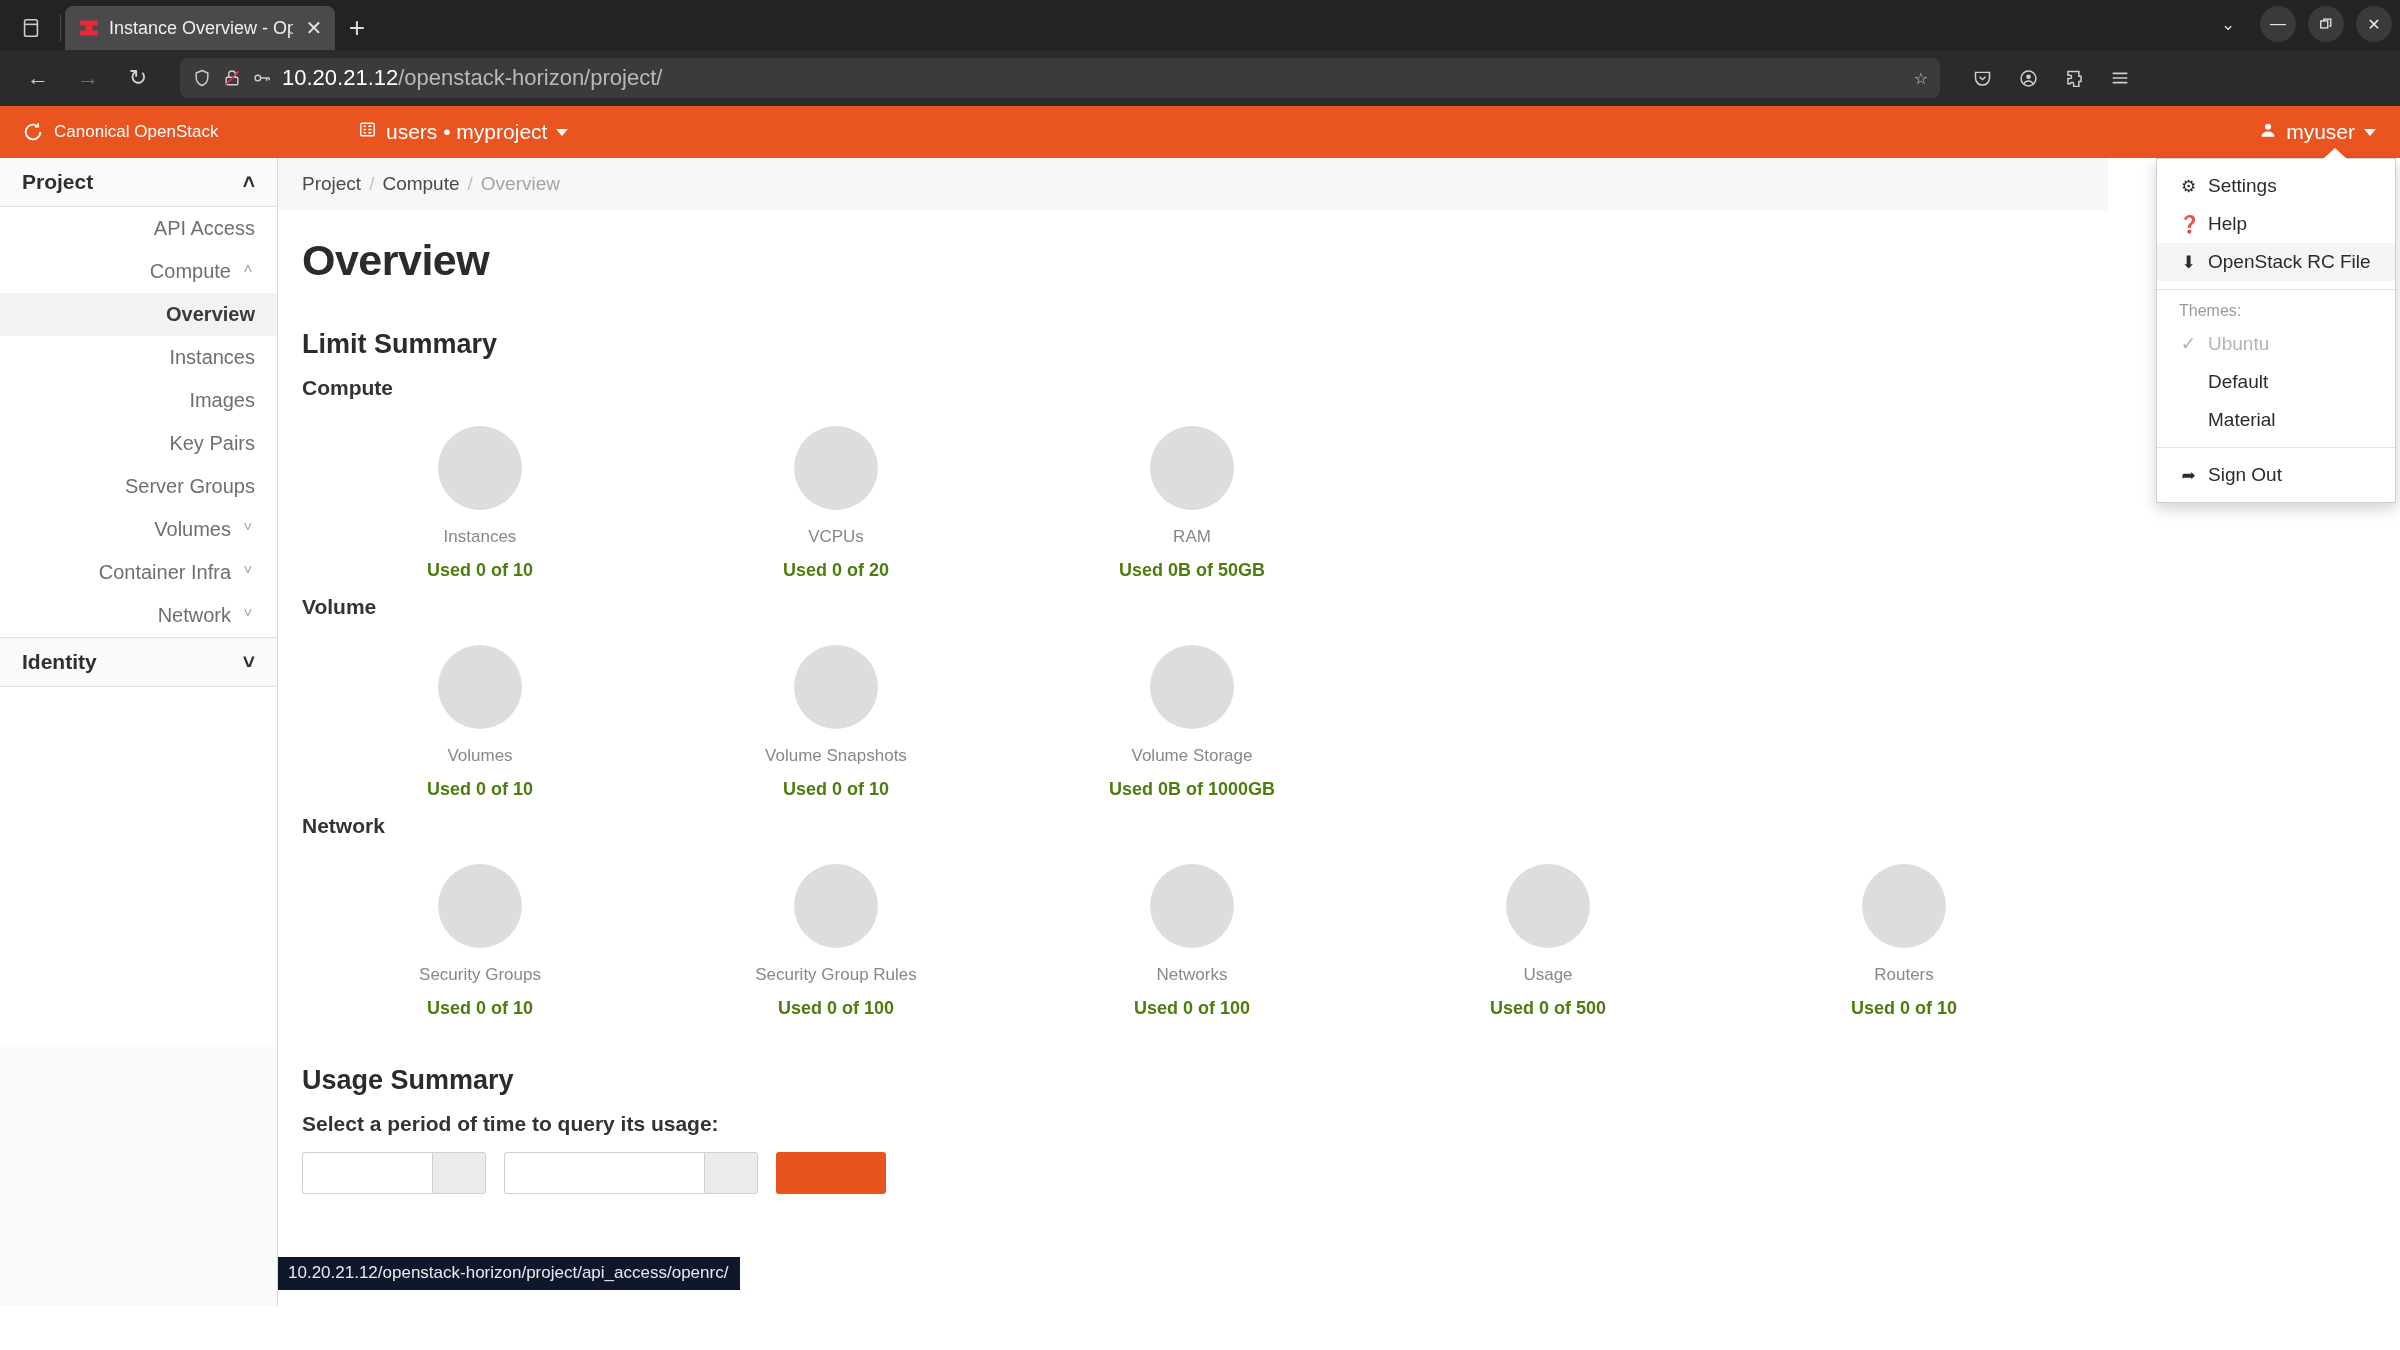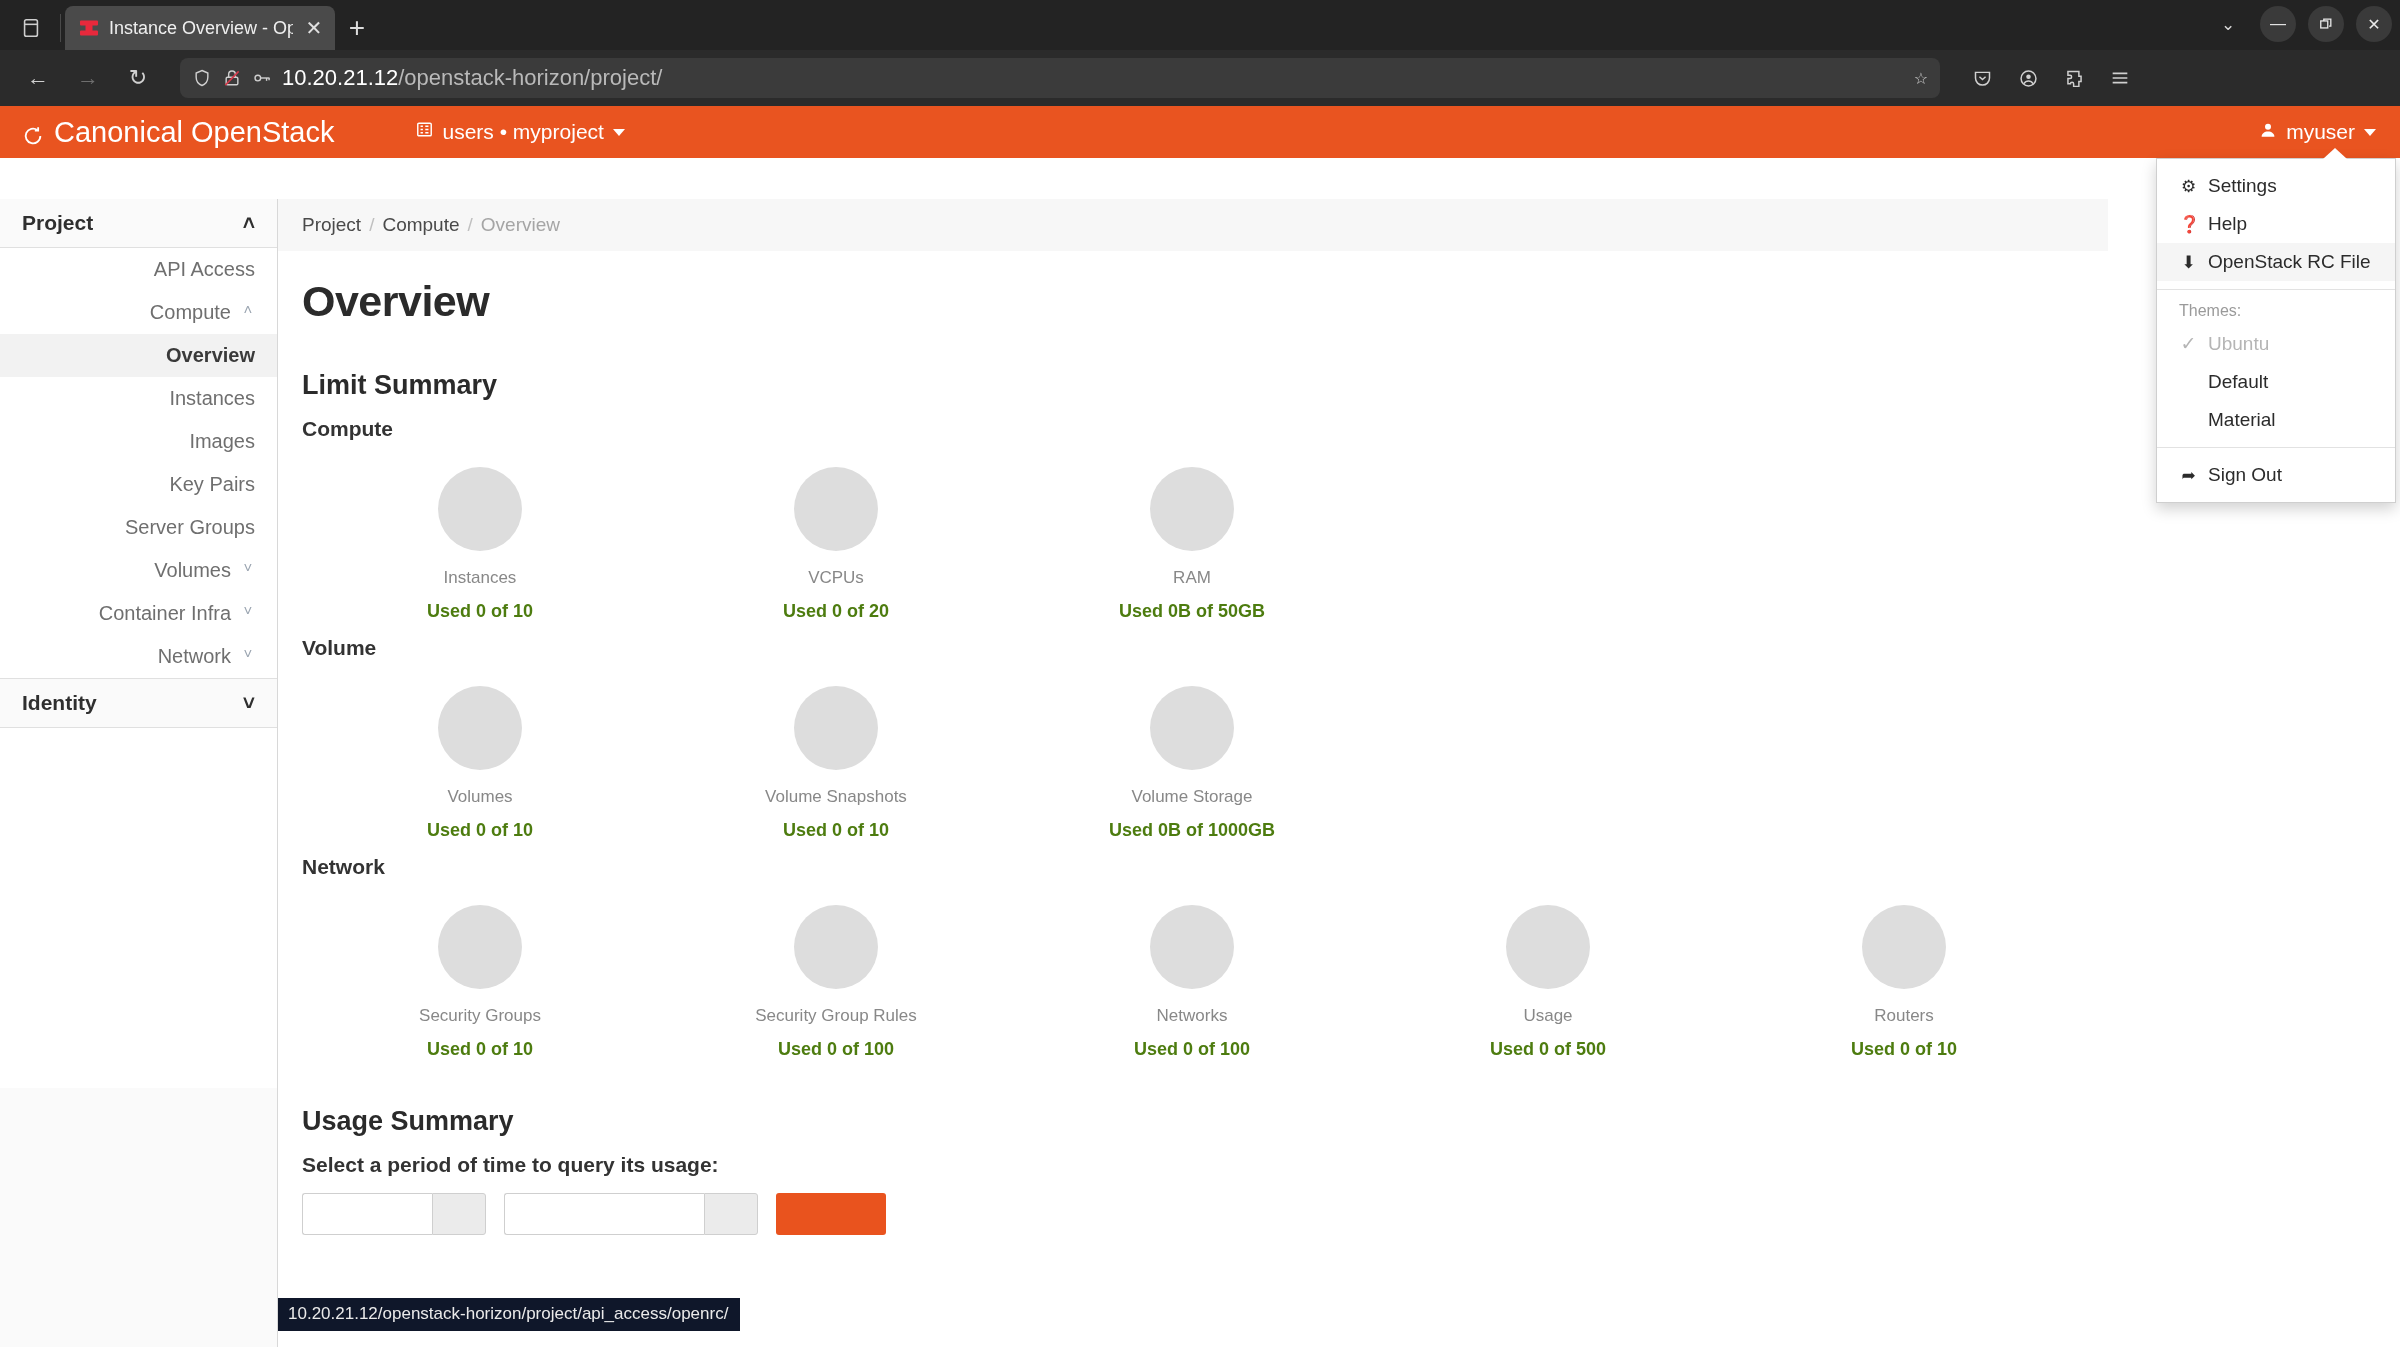--- a/index.html
+++ b/index.html
@@ -77,21 +77,21 @@
 
   
   #app { width: 2400px; height: 1200px; position: relative; background: #fff; }
 
   #topbar {
     height: 52px; background: #E95420; display: flex; align-items: center;
     color: #fff; position: relative; z-index: 5;
   }
   #brand {
     display: flex; align-items: center; gap: 10px; padding-left: 22px;
-    font-size: 29px; min-width: 278px;
+    font-size: 17px; min-width: 278px;
   }
   #brand-logo { width: 22px; height: 22px; flex: 0 0 auto; }
   #project-switcher {
     display: flex; align-items: center; gap: 9px; margin-left: 80px;
     font-size: 21px; color: #fff;
   }
   #project-switcher .sw-icon { font-size: 20px; }
   .caret-down {
     width: 0; height: 0; border-left: 6px solid transparent;
     border-right: 6px solid transparent; border-top: 7px solid #fff;
@@ -120,21 +120,21 @@
     padding: 8px 22px; color: #2b2b2b; white-space: nowrap;
   }
   .dd-item.hover { background: #f5f5f5; }
   .dd-item.muted { color: #b5b5b5; }
   .dd-sep { height: 1px; background: #e2e2e2; margin: 8px 0; }
   .dd-label { padding: 4px 22px 4px 22px; font-size: 16px; color: #9a9a9a; }
   .dd-icon { width: 19px; text-align: center; flex: 0 0 auto; font-size: 17px; }
   .dd-check { width: 19px; text-align: center; flex: 0 0 auto; color: #b5b5b5; }
 
   
-  #body-row { display: flex; width: 2108px; height: 1148px; margin-top: 41px; }
+  #body-row { display: flex; width: 2108px; height: 1148px; }
 
   #sidebar {
     width: 278px; flex: 0 0 278px; background: #fafafa;
     border-right: 1px solid #d8d8d8;
   }
   .side-group-head {
     display: flex; align-items: center; justify-content: space-between;
     padding: 12px 22px; font-size: 21px; font-weight: bold; color: #2f2f2f;
     border-bottom: 1px solid #e0e0e0; background: #fafafa;
   }

